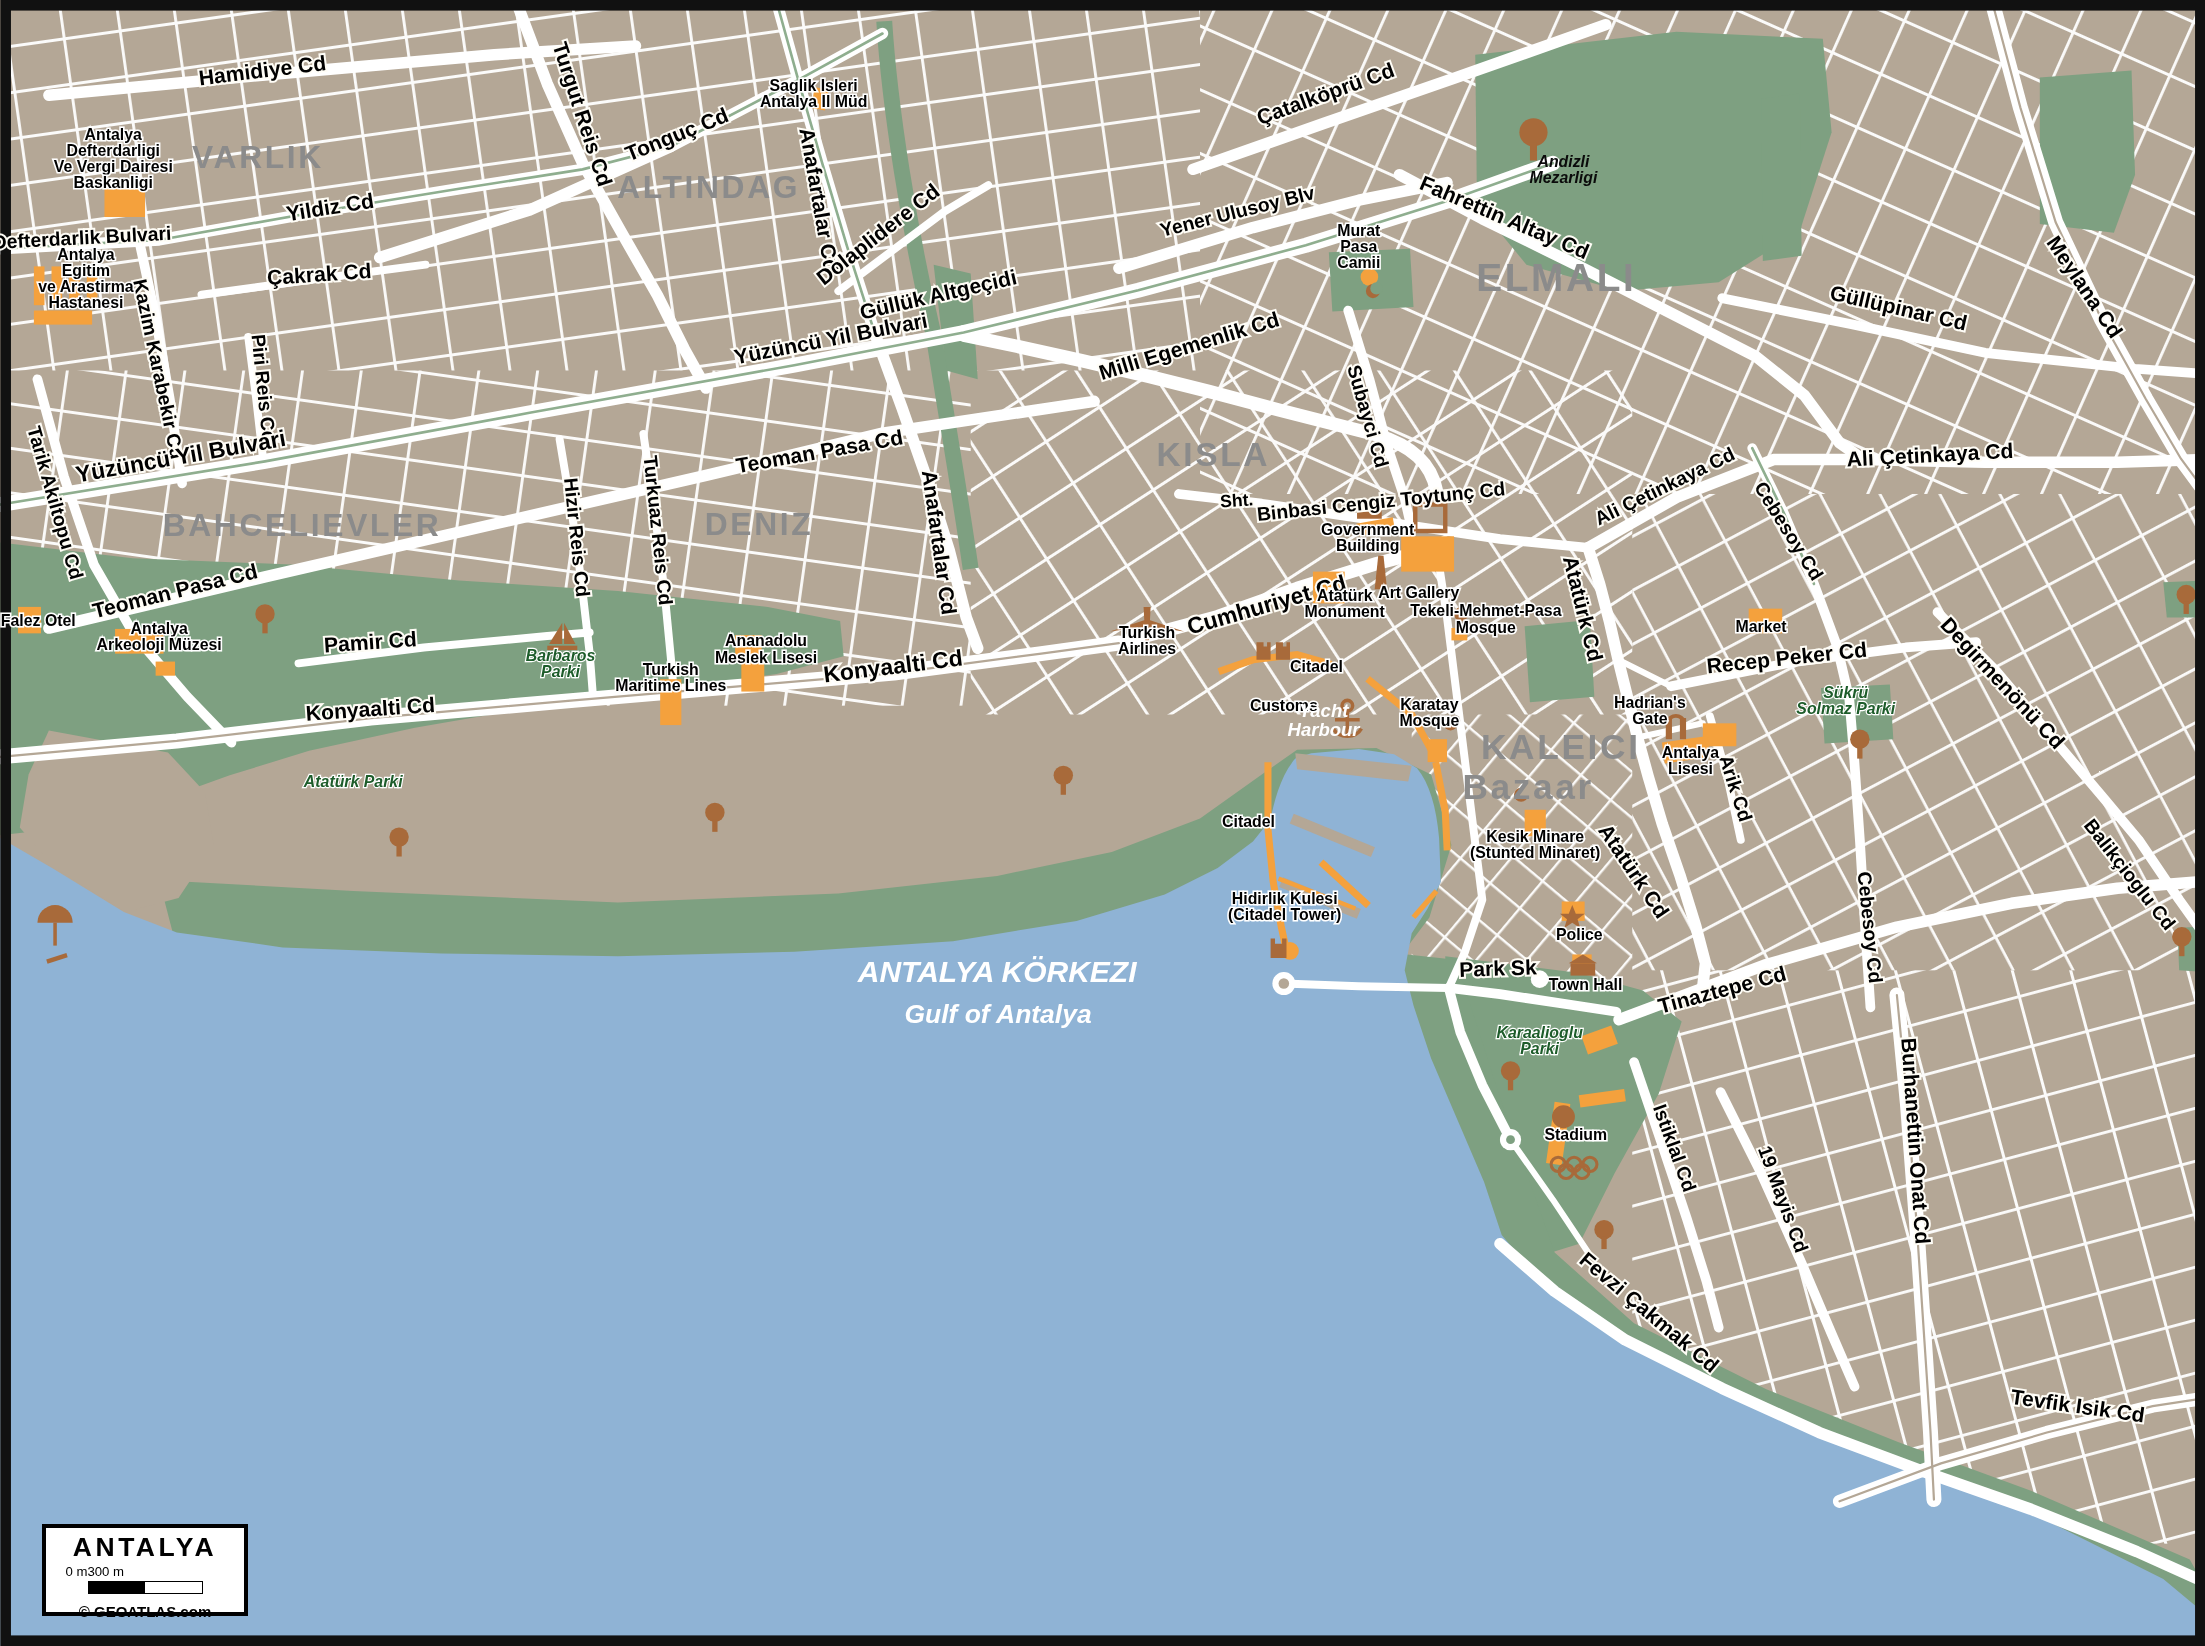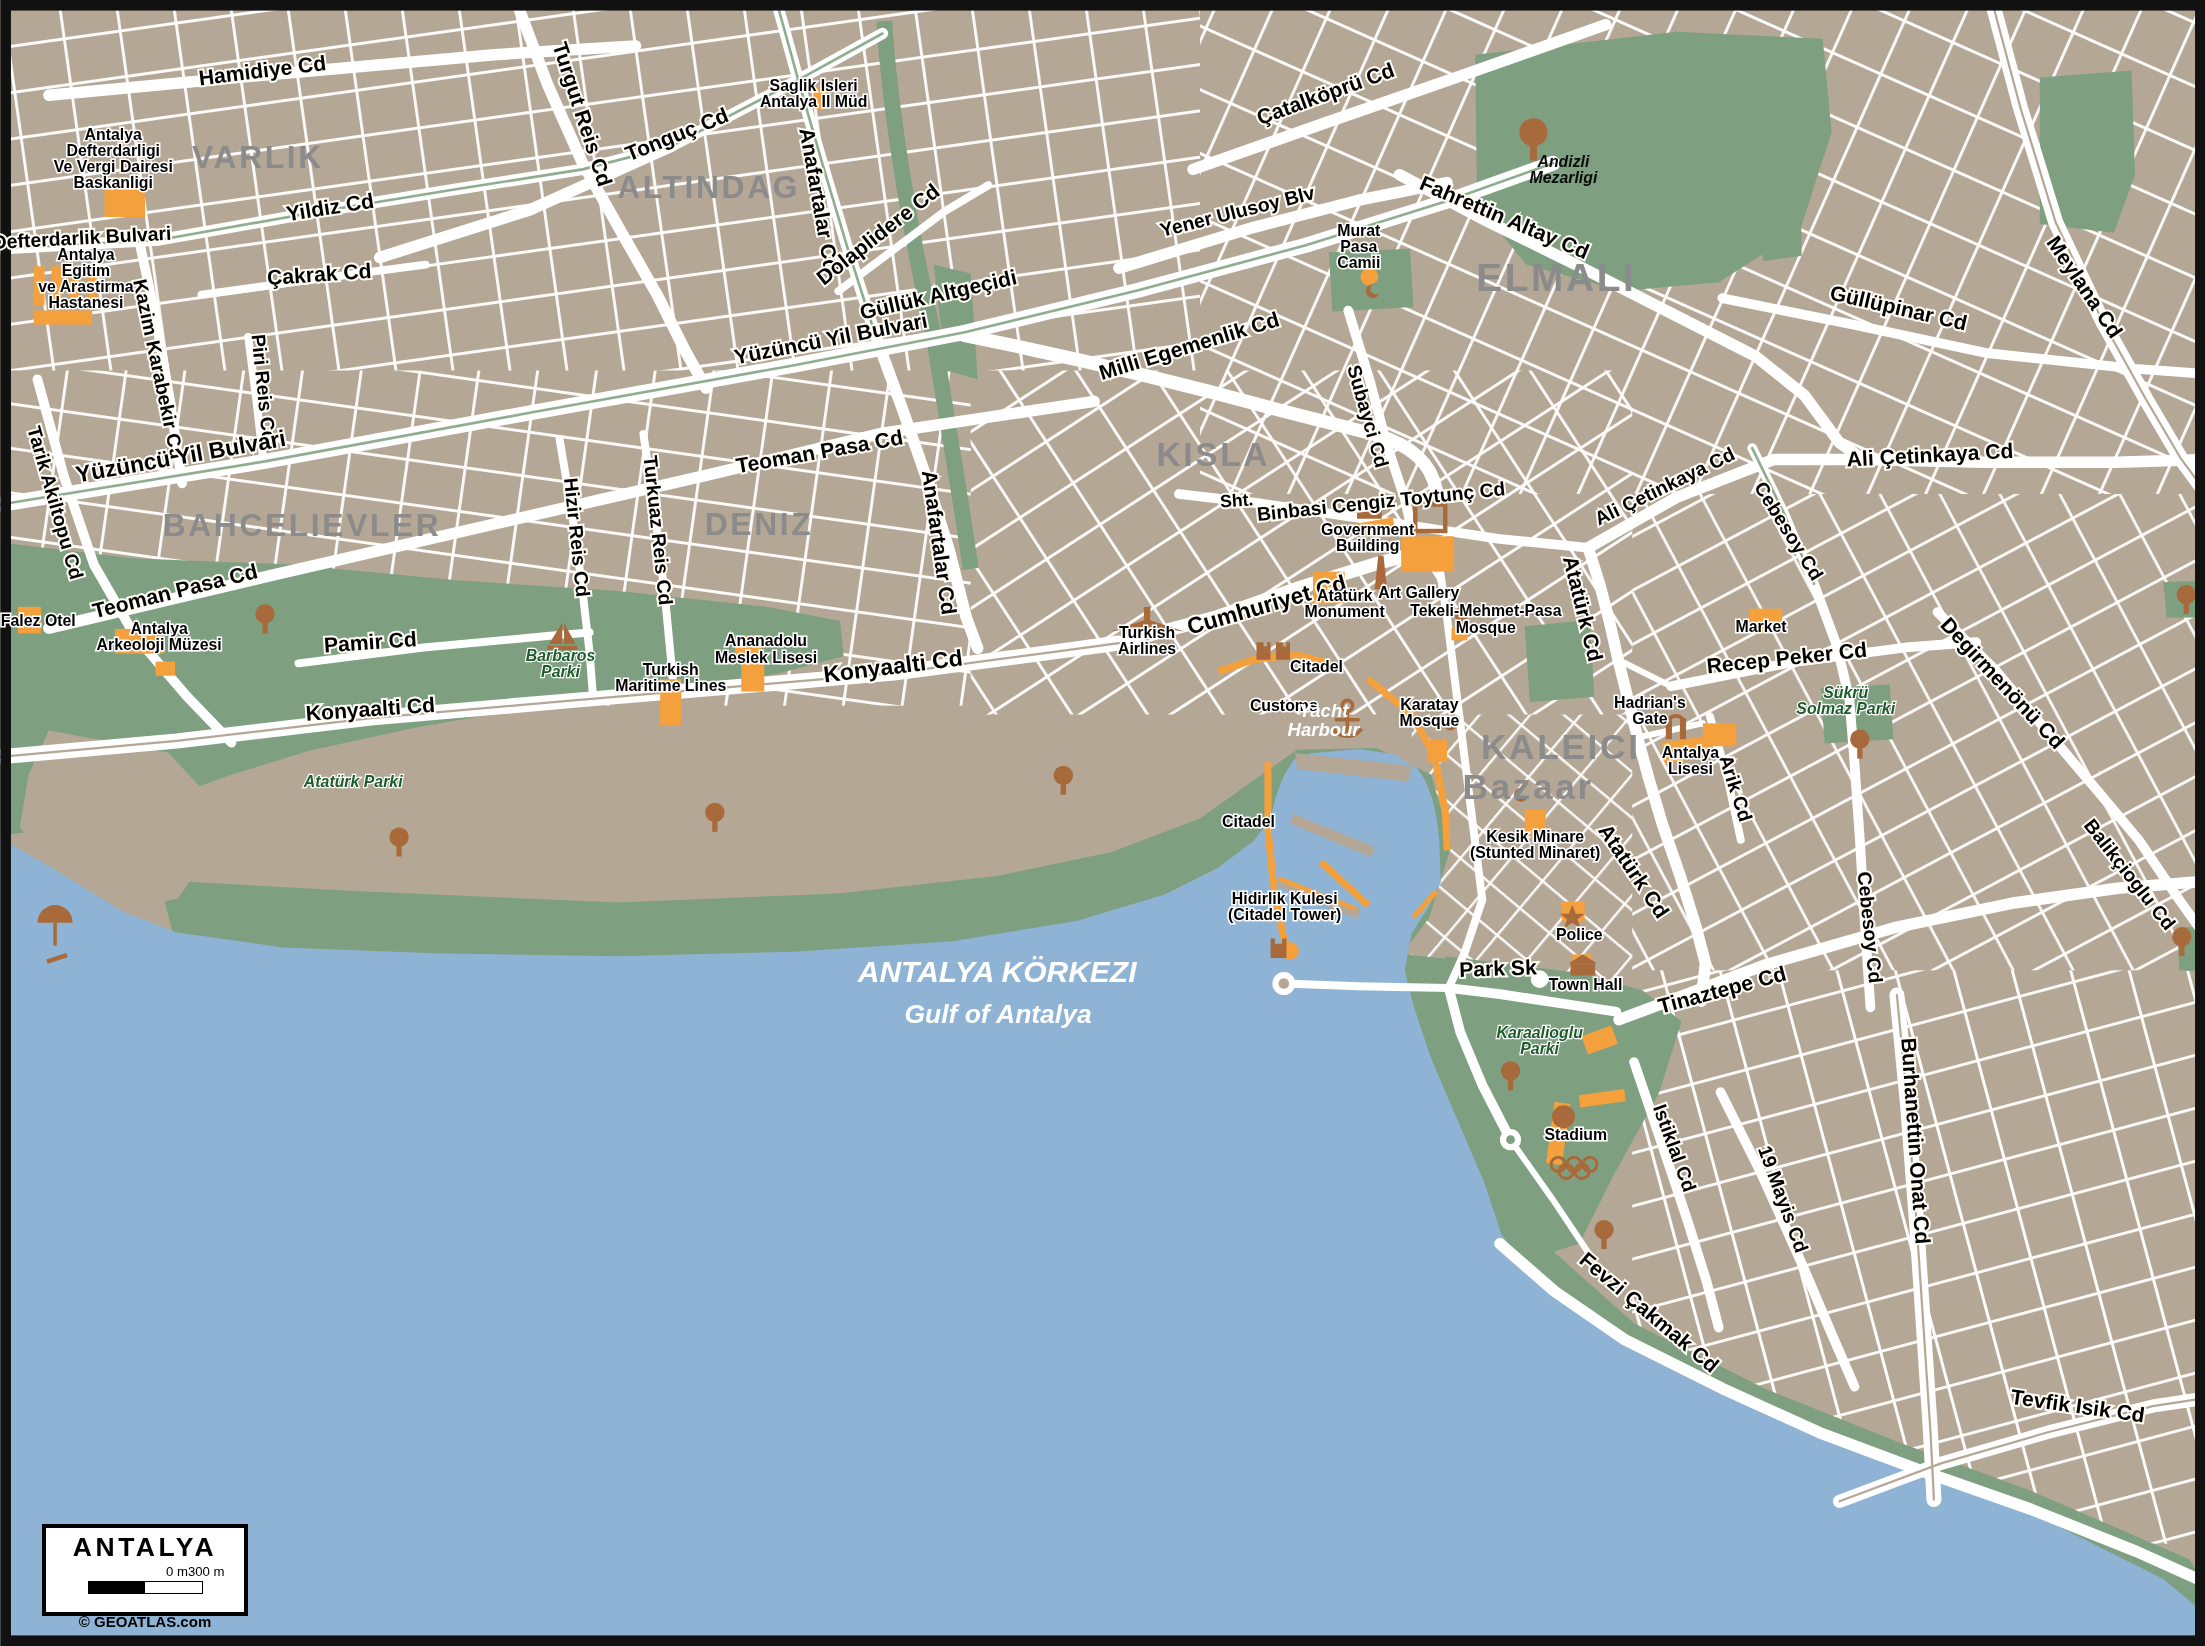--- a/index.html
+++ b/index.html
@@ -9,25 +9,25 @@
   text{text-anchor:middle;}
   .lbl-street{font-weight:bold;fill:#000;stroke:#fffdf6;stroke-width:4.5px;paint-order:stroke;}
   .lbl-district{font-weight:bold;fill:#8b8b8b;letter-spacing:3px;}
   .lbl-poi{font-weight:bold;fill:#000;stroke:#fff;stroke-width:3.6px;paint-order:stroke;}
   .lbl-park{font-weight:bold;font-style:italic;fill:#1d5c2a;stroke:#fff;stroke-width:2.6px;paint-order:stroke;}
   .lbl-cemetery{font-weight:bold;font-style:italic;fill:#0b0b0b;}
   .lbl-water{font-weight:bold;font-style:italic;fill:#fff;}
   .legend{position:absolute;left:42px;top:1524px;width:206px;height:92px;background:#fff;
     border:4.4px solid #000;box-sizing:border-box;text-align:center;z-index:5;}
   .legend-title{font-size:26.5px;font-weight:bold;letter-spacing:3.5px;margin-top:3.5px;}
-  .legend-scale-row{display:flex;justify-content:flex-end;padding:0 19.4px;font-size:13.2px;margin-top:1.8px;}
+  .legend-scale-row{display:flex;justify-content:flex-start;padding:0 19.4px;font-size:13.2px;margin-top:1.8px;}
   .legend-bar{width:113px;height:10.6px;margin:1.8px auto 0;border:1.8px solid #000;display:flex;}
   .legend-bar-black{width:50%;height:100%;background:#000;}
   .legend-bar-white{width:50%;height:100%;background:#fff;}
-  .legend-copy{font-size:15px;font-weight:bold;margin-top:19px;}
+  .legend-copy{font-size:15px;font-weight:bold;margin-top:9px;}
 </style>
 </head>
 <body>
 
 <div class="map-wrap">
 <svg id="map-svg" width="2206" height="1646" viewBox="0 0 2500 1866">
   <defs>
     <pattern id="p1" width="64" height="52" patternUnits="userSpaceOnUse" patternTransform="rotate(-8)">
       <path d="M0,0H64M0,0V52" stroke="#fff" stroke-width="6.5" fill="none"></path>
     </pattern>

